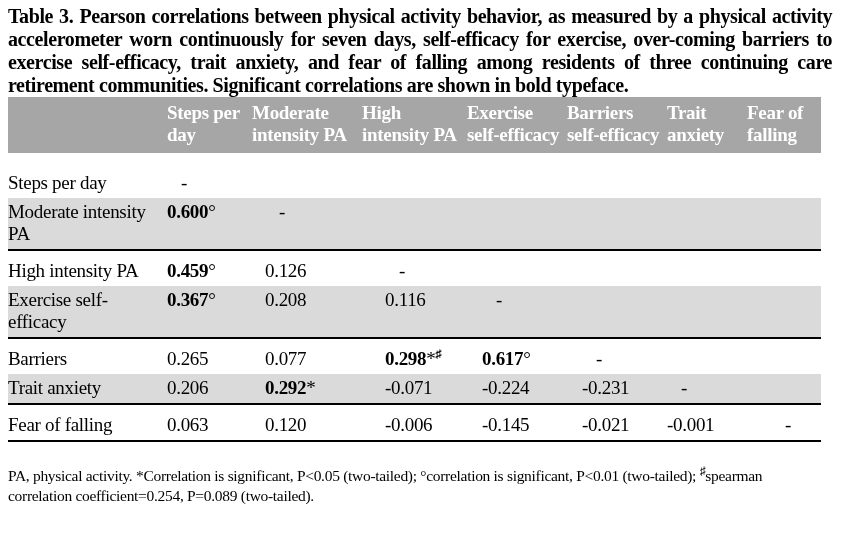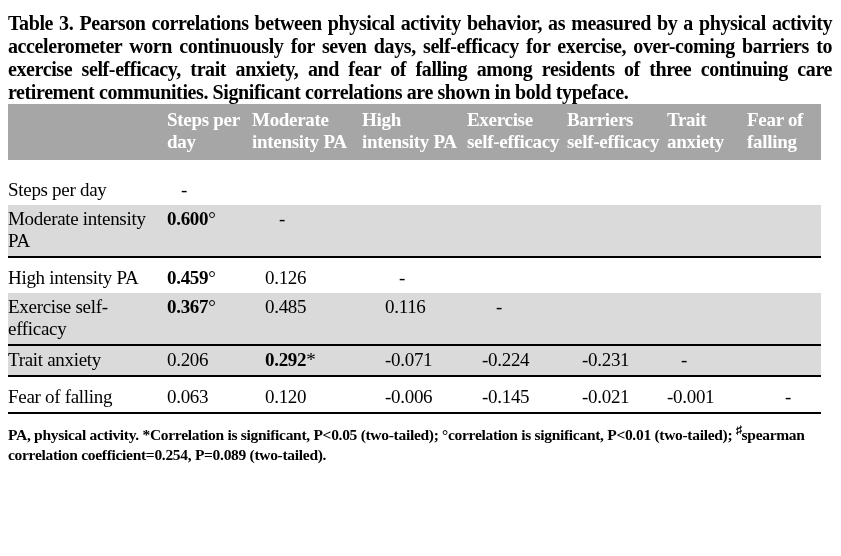--- a/index.html
+++ b/index.html
@@ -3,21 +3,21 @@
 <meta charset="utf-8">
 <style>
   * { box-sizing: border-box; }
   html, body { margin: 0; padding: 0; }
   body {
     width: 841px; height: 556px;
     background: #ffffff; color: #000000;
     font-family: "Liberation Serif", serif;
     overflow: hidden;
   }
-  .page { padding: 12px 9px 0 8px; }
+  .page { padding: 5px 9px 0 8px; }
 
   .caption {
     width: 824px;
     margin: 0;
     font-size: 20px;
     font-weight: 700;
     line-height: 1.15;
     letter-spacing: -0.4px;
     text-align: justify;
   }
@@ -59,25 +59,24 @@
   table.corr td:nth-child(6) { padding-left: 17px; }
   table.corr td:nth-child(7) { padding-left: 2px; }
   table.corr td:nth-child(8) { padding-left: 26px; }
   table.corr td.dash-cell { text-indent: 14px; }
   table.corr td.bold { font-weight: 700; }
   .mark { font-weight: 400; }
   sup { font-size: 12px; line-height: 0; vertical-align: super; }
 
   .footnote {
     width: 804px;
-    margin: 11px 0 0 0;
+    margin: 24px 0 0 0;
     font-size: 15.5px;
     line-height: 1.3;
     letter-spacing: -0.3px;
-    font-weight: bold;
   }
 </style>
 </head>
 <body>
 
 <div class="page">
 
   <p class="caption">Table 3. Pearson correlations between physical activity behavior, as measured by a physical activity accelerometer worn continuously for seven days, self-efficacy for exercise, over-coming barriers to exercise self-efficacy, trait anxiety, and fear of falling among residents of three continuing care retirement communities. Significant correlations are shown in bold typeface.</p>
 
   <table class="corr">
@@ -133,24 +132,34 @@
           <td>0.126</td>
           <td class="dash-cell">-</td>
           <td></td>
           <td></td>
           <td></td>
           <td></td>
         </tr>
         <tr class="shade rule ">
           <td class="label">Exercise self-efficacy</td>
           <td class="bold">0.367<span class="mark">°</span></td>
-          <td>0.485</td>
+          <td>0.208</td>
           <td>0.116</td>
           <td class="dash-cell">-</td>
           <td></td>
+          <td></td>
+          <td></td>
+        </tr>
+        <tr class="after-rule">
+          <td class="label">Barriers</td>
+          <td>0.265</td>
+          <td>0.077</td>
+          <td class="bold">0.298<span class="mark">*</span><sup>♯</sup></td>
+          <td class="bold">0.617<span class="mark">°</span></td>
+          <td class="dash-cell">-</td>
           <td></td>
           <td></td>
         </tr>
         <tr class="shade rule ">
           <td class="label">Trait anxiety</td>
           <td>0.206</td>
           <td class="bold">0.292<span class="mark">*</span></td>
           <td>-0.071</td>
           <td>-0.224</td>
           <td>-0.231</td>

